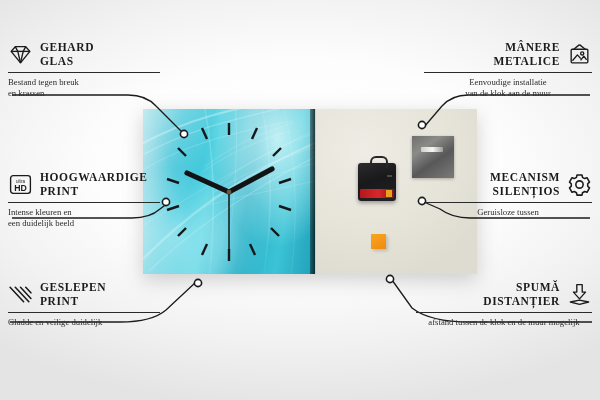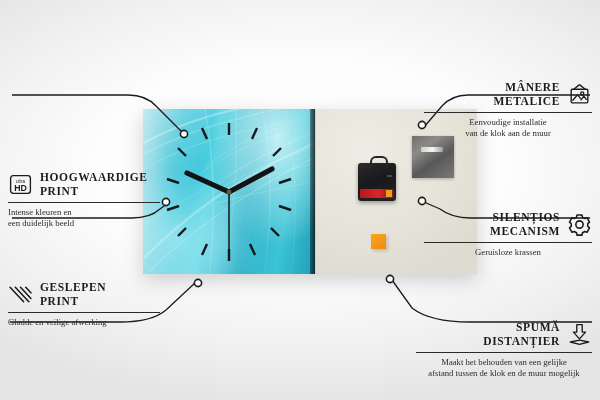--- a/index.html
+++ b/index.html
@@ -58,21 +58,21 @@
   .callout{position:absolute;}
   .ttl{display:flex;align-items:center;gap:7px;}
   .ttl .tx{font-size:11.5px;letter-spacing:.6px;color:#1b1b1b;line-height:14px;font-weight:700;}
   .ico{width:25px;height:25px;flex:0 0 25px;display:block;}
   .rule{height:1px;background:#2a2a2a;margin:4px 0 4px;}
   .desc{font-size:8.7px;line-height:11.4px;color:#2c2c2c;}
 
   .left{width:152px;}
   .left .ttl{justify-content:flex-start;}
   .left .desc{text-align:left;}
-  .right{width:168px;margin-top:40px;}
+  .right{width:168px;}
   .right .ttl{justify-content:flex-end;}
   .right .tx{text-align:right;}
   .right .desc{text-align:center;}
 
   .c1{left:8px;top:40px;}
   .c2{left:8px;top:170px;}
   .c3{left:8px;top:280px;}
   .c4{left:424px;top:40px;}
   .c5{left:424px;top:170px;}
   .c6{left:416px;top:280px;width:176px;}
@@ -177,20 +177,39 @@
     <g fill="#ffffff" stroke="#1b1b1b" stroke-width="1.6">
       <circle cx="184" cy="134" r="3.6"></circle>
       <circle cx="166" cy="202" r="3.6"></circle>
       <circle cx="198" cy="283" r="3.6"></circle>
       <circle cx="422" cy="125" r="3.6"></circle>
       <circle cx="422" cy="201" r="3.6"></circle>
       <circle cx="390" cy="279" r="3.6"></circle>
     </g>
   </svg>
 
+  <div class="callout left c1">
+    <div class="ttl">
+      <svg class="ico" viewBox="0 0 24 24">
+        <g fill="none" stroke="#1b1b1b" stroke-width="1.3" stroke-linejoin="round">
+          <path d="M3 9 L7 4.5 H17 L21 9 L12 20 Z"></path>
+          <path d="M3 9 H21"></path>
+            <path d="M7 4.5 L9.4 9 L12 20"></path>
+            <path d="M17 4.5 L14.6 9 L12 20"></path>
+        </g>
+      </svg>
+      <div>
+        <div class="tx">GEHARD</div>
+        <div class="tx">GLAS</div>
+      </div>
+    </div>
+    <div class="rule"></div>
+    <div class="desc">Bestand tegen breuk</div>
+    <div class="desc">en krassen</div>
+  </div>
 
   <div class="callout left c2">
     <div class="ttl">
       <svg class="ico" viewBox="0 0 24 24">
         <rect x="2.5" y="3.5" width="19" height="17" rx="2.4" fill="none" stroke="#1b1b1b" stroke-width="1.3"></rect>
         <text x="12" y="10.6" text-anchor="middle" font-family="Liberation Sans, sans-serif" font-size="4.4" fill="#1b1b1b">ultra</text>
         <text x="12" y="18" text-anchor="middle" font-family="Liberation Sans, sans-serif" font-size="8.4" font-weight="bold" fill="#1b1b1b">HD</text>
       </svg>
       <div>
         <div class="tx">HOOGWAARDIGE</div>
@@ -211,21 +230,21 @@
           <line x1="12" y1="5" x2="22" y2="15.8"></line>
           <line x1="17" y1="5" x2="22" y2="10.4"></line>
         </g>
       </svg>
       <div>
         <div class="tx">GESLEPEN</div>
         <div class="tx">PRINT</div>
       </div>
     </div>
     <div class="rule"></div>
-    <div class="desc">Gladde en veilige afwerking</div>
+    <div class="desc">Gladde en veilige duidelijk</div>
   </div>
 
   <div class="callout right c4">
     <div class="ttl">
       <div>
         <div class="tx">MÂNERE</div>
         <div class="tx">METALICE</div>
       </div>
       <svg class="ico" viewBox="0 0 24 24">
         <g fill="none" stroke="#1b1b1b" stroke-width="1.3" stroke-linejoin="round">
@@ -239,45 +258,44 @@
       </svg>
     </div>
     <div class="rule"></div>
     <div class="desc">Eenvoudige installatie</div>
     <div class="desc">van de klok aan de muur</div>
   </div>
 
   <div class="callout right c5">
     <div class="ttl">
       <div>
+        <div class="tx">MECANISM</div>
         <div class="tx">SILENȚIOS</div>
-        <div class="tx">MECANISM</div>
       </div>
       <svg class="ico" viewBox="0 0 24 24">
         <g fill="none" stroke="#1b1b1b" stroke-width="1.5" stroke-linejoin="round">
           <path d="M9.6 2.8 h4.8 l.5 2.3 2.1 1.2 2.2-.8 2.4 4.2-1.7 1.6v2.4l1.7 1.6-2.4 4.2-2.2-.8-2.1 1.2-.5 2.3H9.6l-.5-2.3-2.1-1.2-2.2.8-2.4-4.2 1.7-1.6v-2.4L2.4 9.7l2.4-4.2 2.2.8 2.1-1.2z"></path>
           <circle cx="12" cy="12" r="3.5"></circle>
         </g>
       </svg>
     </div>
     <div class="rule"></div>
-    <div class="desc">Geruisloze krassen</div>
+    <div class="desc">Geruisloze tussen</div>
   </div>
 
   <div class="callout right c6">
     <div class="ttl">
       <div>
         <div class="tx">SPUMĂ</div>
         <div class="tx">DISTANȚIER</div>
       </div>
       <svg class="ico" viewBox="0 0 24 24">
         <g fill="none" stroke="#1b1b1b" stroke-width="1.3" stroke-linejoin="round">
           <path d="M9.4 2.5 h5.2 v7.2 h3.2 L12 16.2 L6.2 9.7 h3.2 z"></path>
           <path d="M12 17.4 L3.2 19.2 L12 21.4 L20.8 19.2 Z"></path>
         </g>
       </svg>
     </div>
     <div class="rule"></div>
-    <div class="desc">Maakt het behouden van een gelijke</div>
     <div class="desc">afstand tussen de klok en de muur mogelijk</div>
   </div>
 
 </div>
 
 </body></html>

